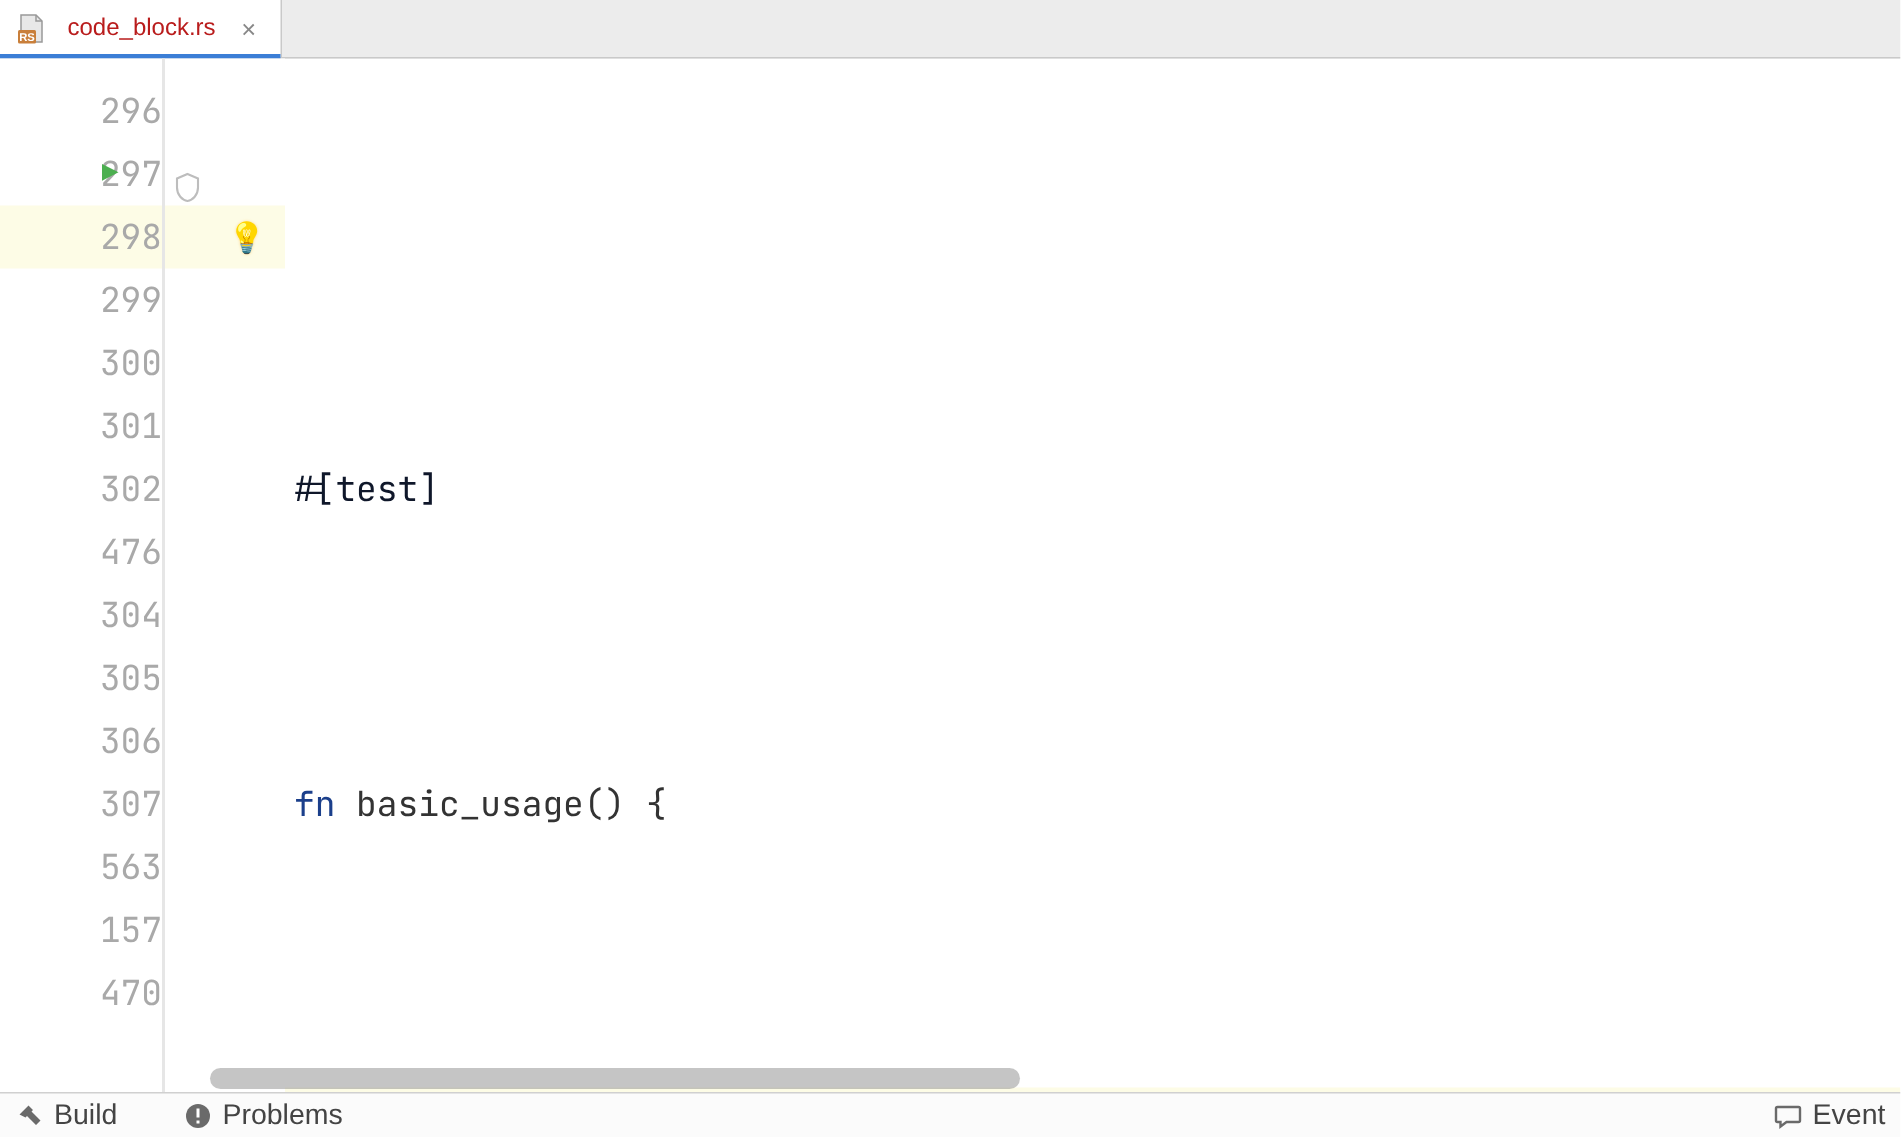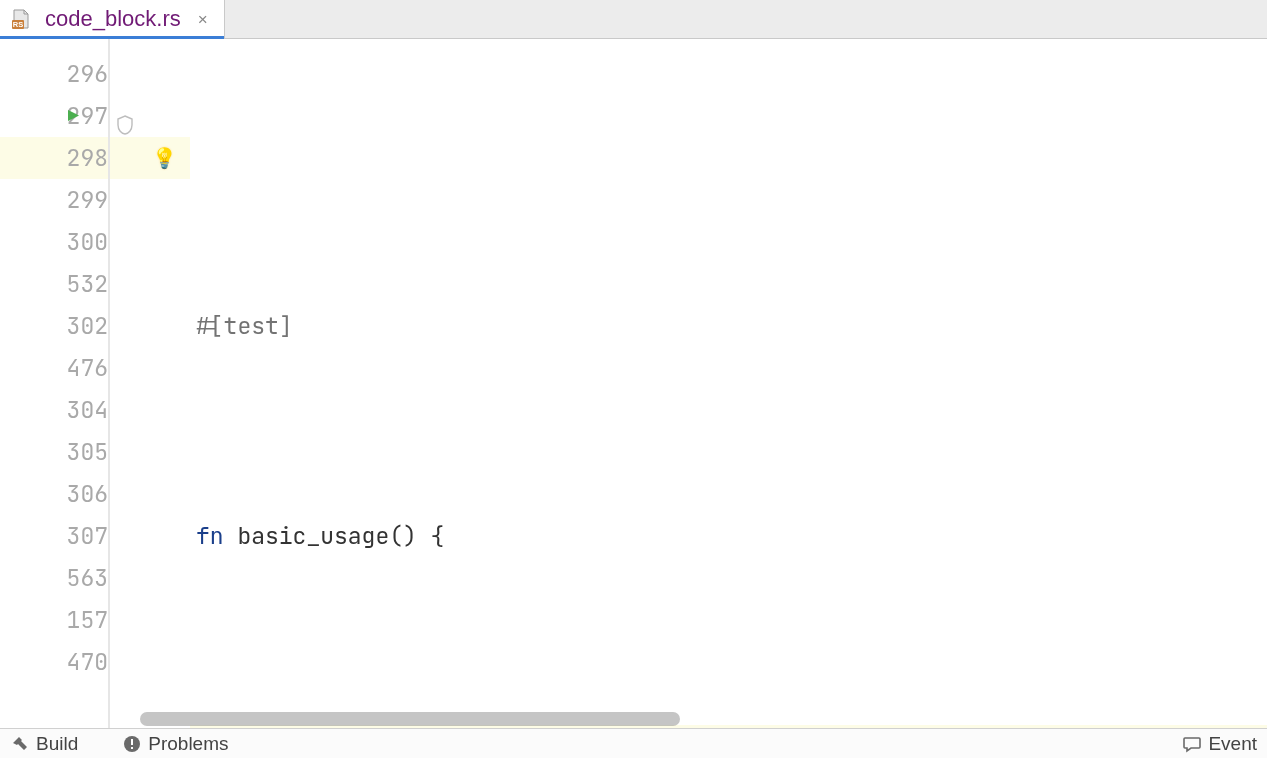--- a/index.html
+++ b/index.html
@@ -35,22 +35,22 @@
     left: 0; right: 0; bottom: -1px;
     height: 3px;
     background: #3b7ed6;
   }
   .tab .file-icon {
     width: 22px; height: 22px;
     display:flex;align-items:center;justify-content:center;
   }
   .tab .file-icon svg { display:block; }
   .tab-title {
-    font-size: 22px;
-    color: #701a75;
+    font-size: 16px;
+    color: #b91c1c;
     font-weight: 400;
   }
   .tab-close {
     width: 18px; height: 18px;
     display:flex;align-items:center;justify-content:center;
     color: #888;
     font-size: 17px;
     line-height: 1;
     cursor: pointer;
   }
@@ -141,21 +141,21 @@
   .code-line {
     height: 42px;
     padding-left: 6px;
     position: relative;
   }
   .code-line.hl {
     background: #fdfce6;
   }
 
   
-  .t-attr   { color: #737373; }      
+  .t-attr   { color: #0f172a; }      
   .t-kw     { color: #1b3f8b; }      
   .t-fnname { color: #333333; }
   .t-punct  { color: #333; }
 
   
   .hscroll {
     position: absolute;
     left: 140px;
     right: 10px;
     bottom: 32px;
@@ -215,21 +215,21 @@
   <div class="gutter">
     <div class="truncated"></div>
     <div class="ln"><span>296</span></div>
     <div class="ln">
       <span>297</span>
       <span class="run-icon">▶</span>
     </div>
     <div class="ln hl"><span>298</span></div>
     <div class="ln"><span>299</span></div>
     <div class="ln"><span>300</span></div>
-    <div class="ln"><span>532</span></div>
+    <div class="ln"><span>301</span></div>
     <div class="ln"><span>302</span></div>
     <div class="ln"><span>476</span></div>
     <div class="ln"><span>304</span></div>
     <div class="ln"><span>305</span></div>
     <div class="ln"><span>306</span></div>
     <div class="ln"><span>307</span></div>
     <div class="ln"><span>563</span></div>
     <div class="ln"><span>157</span></div>
     <div class="ln"><span>470</span></div>
   </div>

